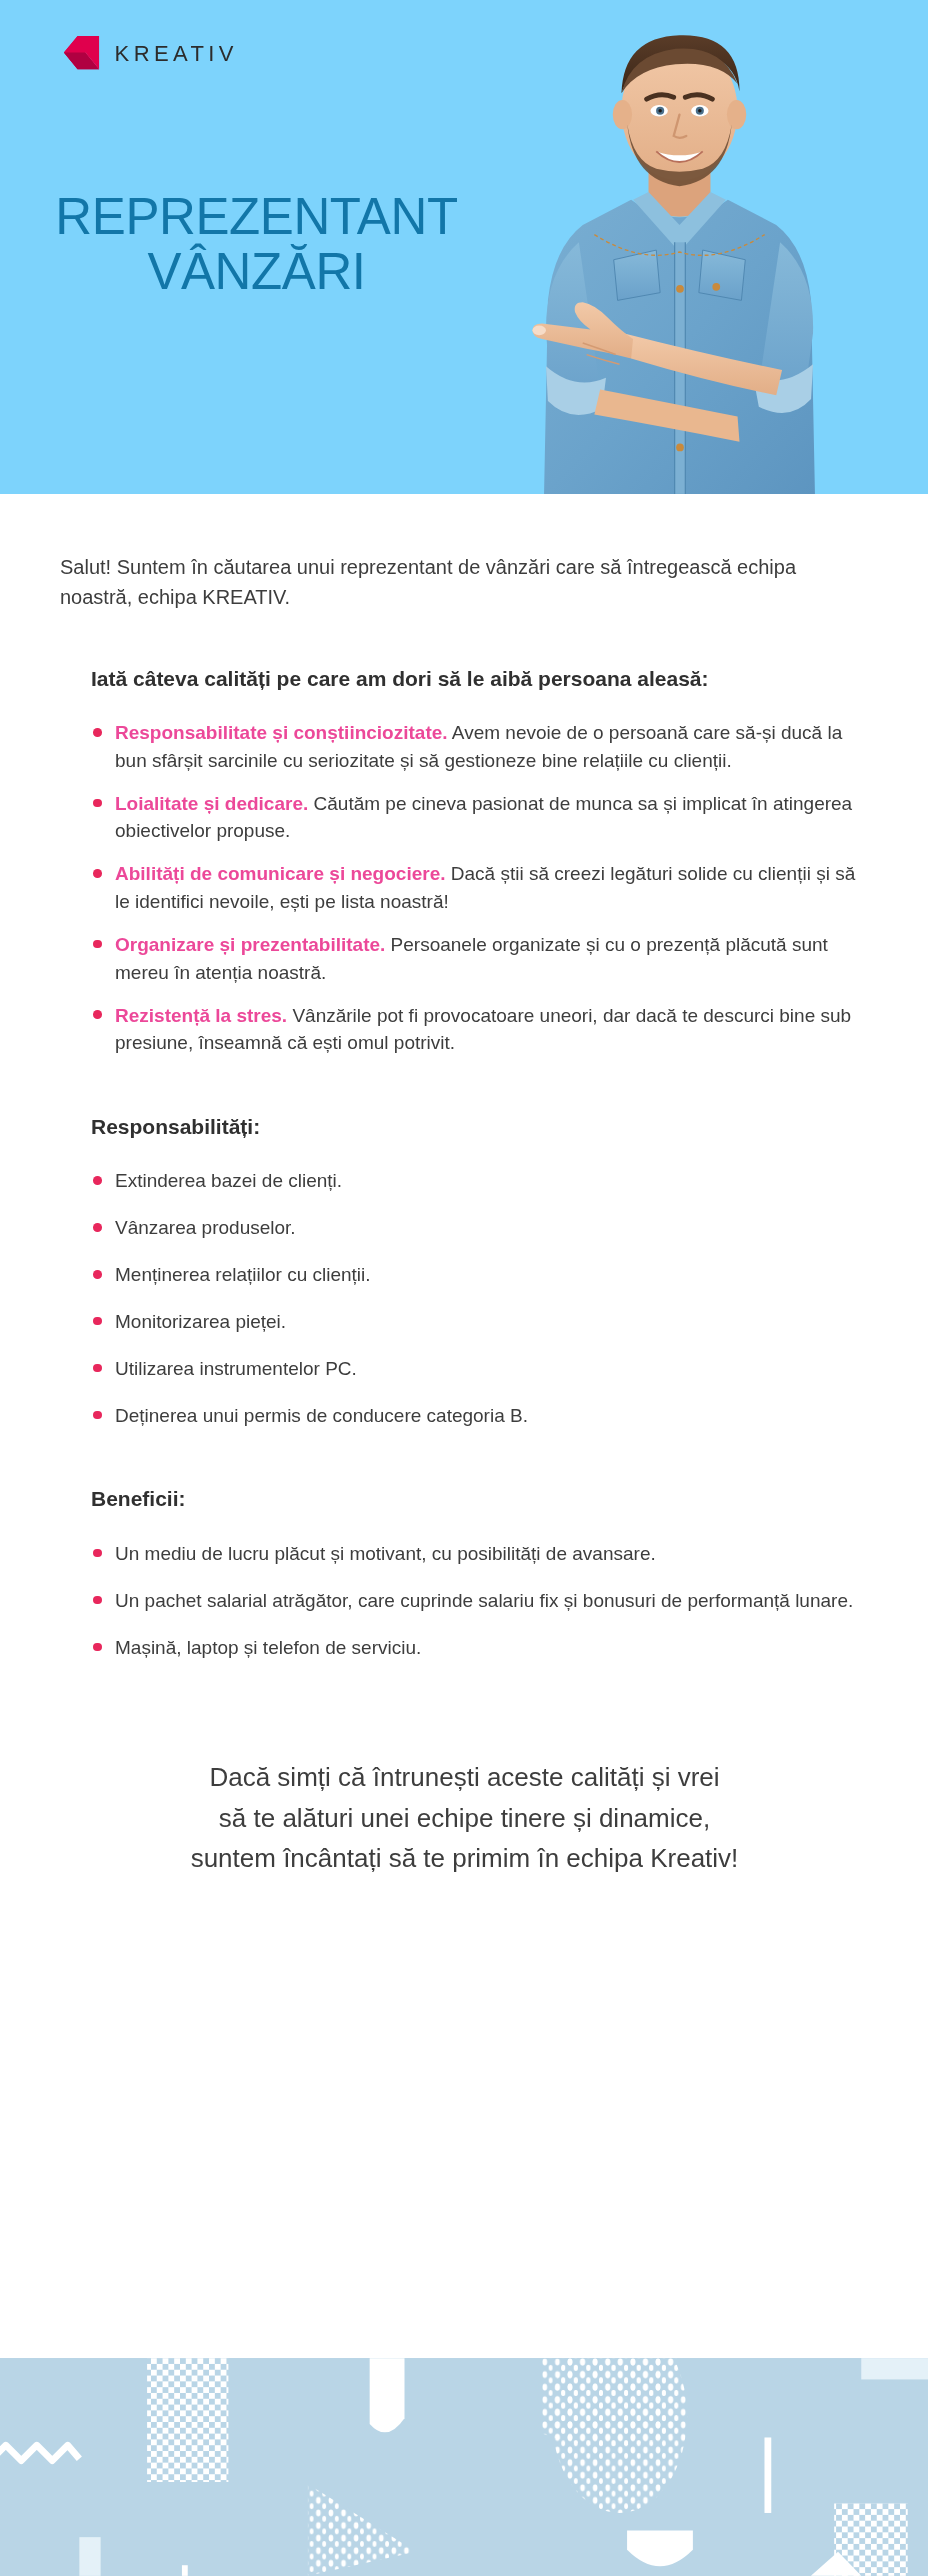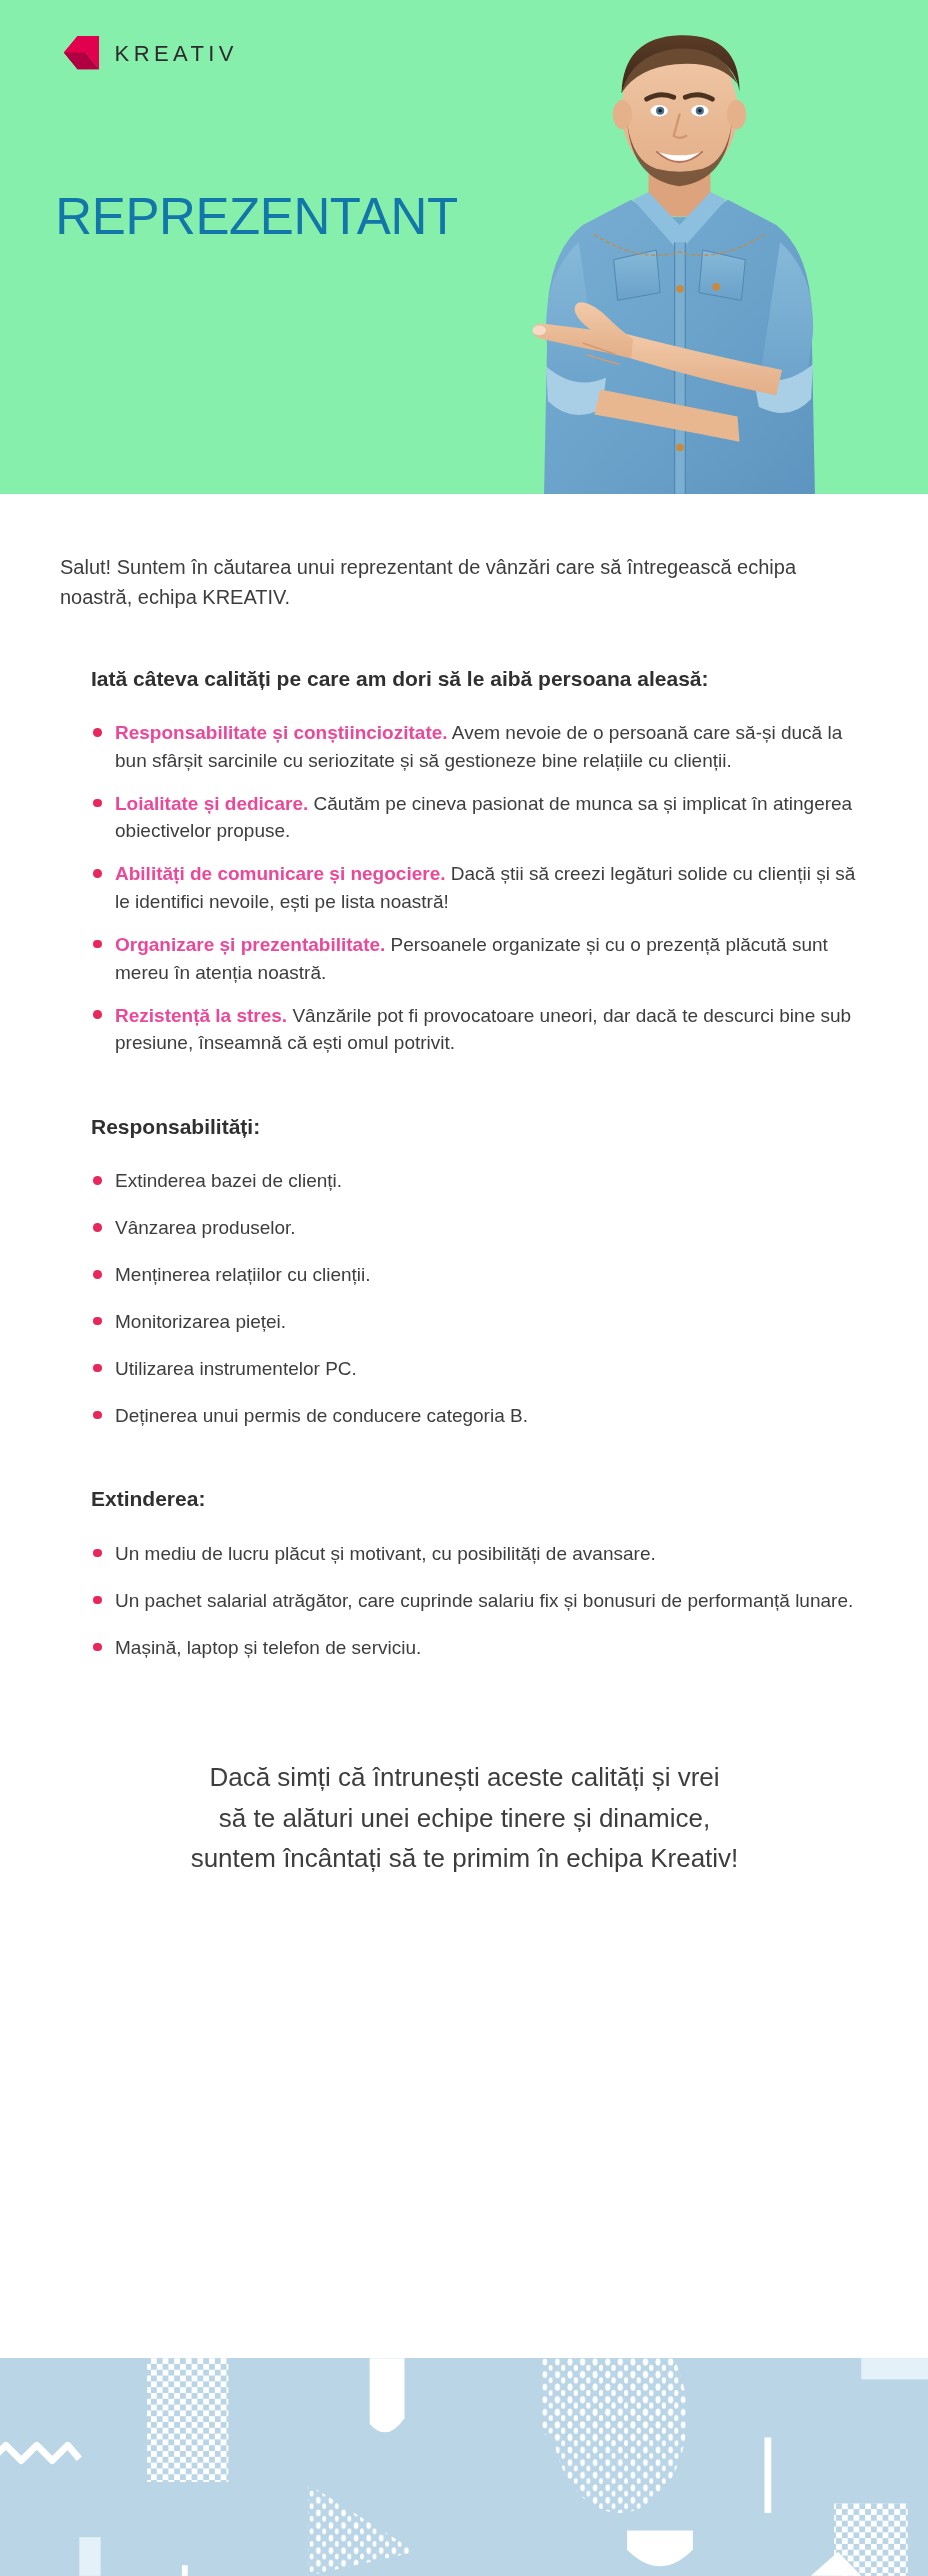--- a/index.html
+++ b/index.html
@@ -15,21 +15,21 @@
     overflow: hidden;
     color: #3b3b3b;
   }
 
   
   .header {
     position: absolute;
     left: 0; top: 0;
     width: 929px;
     height: 494px;
-    background: #86efac;
+    background: #7dd3fc;
     overflow: hidden;
   }
 
   .logo-wrap {
     position: absolute;
     left: 60px;
     top: 32px;
     display: flex;
     align-items: center;
     gap: 11.6px;
@@ -160,20 +160,21 @@
       <path d="M40 4 L18 4 L4 21 L18 38 L40 38 L26 21 Z" fill="#e0004d"></path>
       <path d="M18 4 L4 21 L18 38 L26 21 Z" fill="#e0004d"></path>
       <path d="M18 21 L4 21 L18 38 L40 38 L26 21 Z" fill="#b00041"></path>
       <path d="M40 4 L18 4 L26 21 L40 38 Z" fill="#e0004d"></path>
     </svg>
     <span class="logo-text">KREATIV</span>
   </div>
 
   <div class="header-title">
     <span>REPREZENTANT</span>
+    <span class="line2">VÂNZĂRI</span>
   </div>
 
   <svg class="person" viewBox="0 0 400 500">
     <defs>
       <linearGradient id="denim" x1="0" y1="0" x2="1" y2="1">
         <stop offset="0%" stop-color="#79aed2"></stop>
         <stop offset="50%" stop-color="#6ba3cb"></stop>
         <stop offset="100%" stop-color="#5d95c0"></stop>
       </linearGradient>
       <linearGradient id="denim2" x1="0" y1="0" x2="0" y2="1">
@@ -271,21 +272,21 @@
 
   <ul class="bullets simple" id="responsibilities-list">
       <li>Extinderea bazei de clienți.</li>
       <li>Vânzarea produselor.</li>
       <li>Menținerea relațiilor cu clienții.</li>
       <li>Monitorizarea pieței.</li>
       <li>Utilizarea instrumentelor PC.</li>
       <li>Deținerea unui permis de conducere categoria B.</li>
     </ul>
 
-  <h2 class="section-heading tight">Extinderea:</h2>
+  <h2 class="section-heading tight">Beneficii:</h2>
 
   <ul class="bullets simple" id="benefits-list">
       <li>Un mediu de lucru plăcut și motivant, cu posibilități de avansare.</li>
       <li>Un pachet salarial atrăgător, care cuprinde salariu fix și bonusuri de performanță lunare.</li>
       <li>Mașină, laptop și telefon de serviciu.</li>
     </ul>
 
   <div class="closing">
     <div>Dacă simți că întrunești aceste calități și vrei</div>
     <div>să te alături unei echipe tinere și dinamice,</div>

